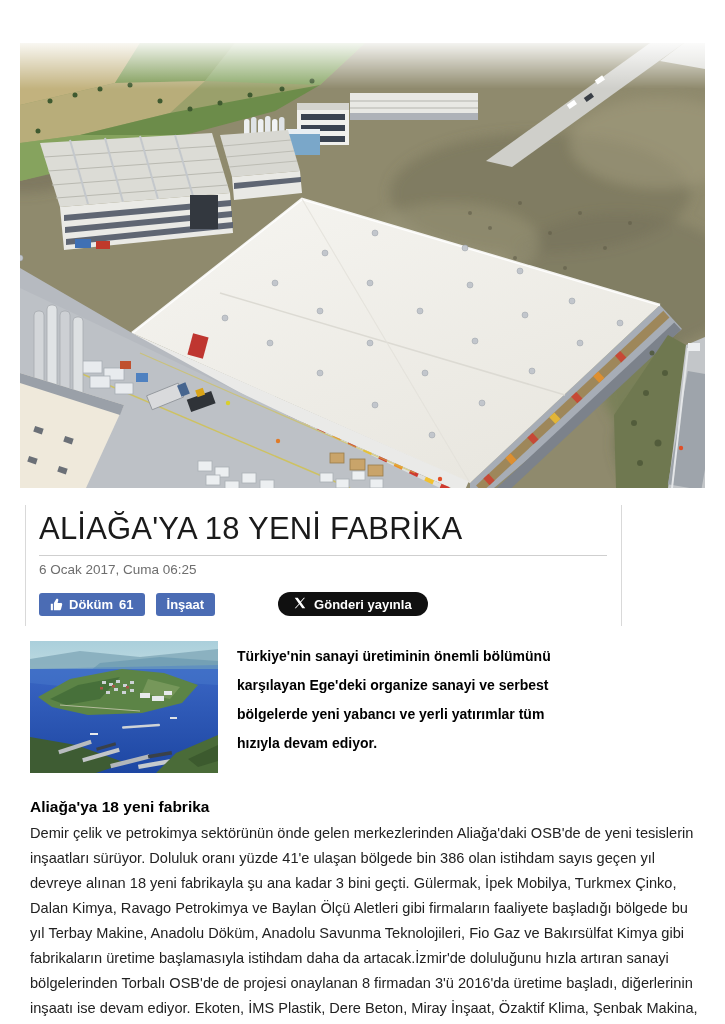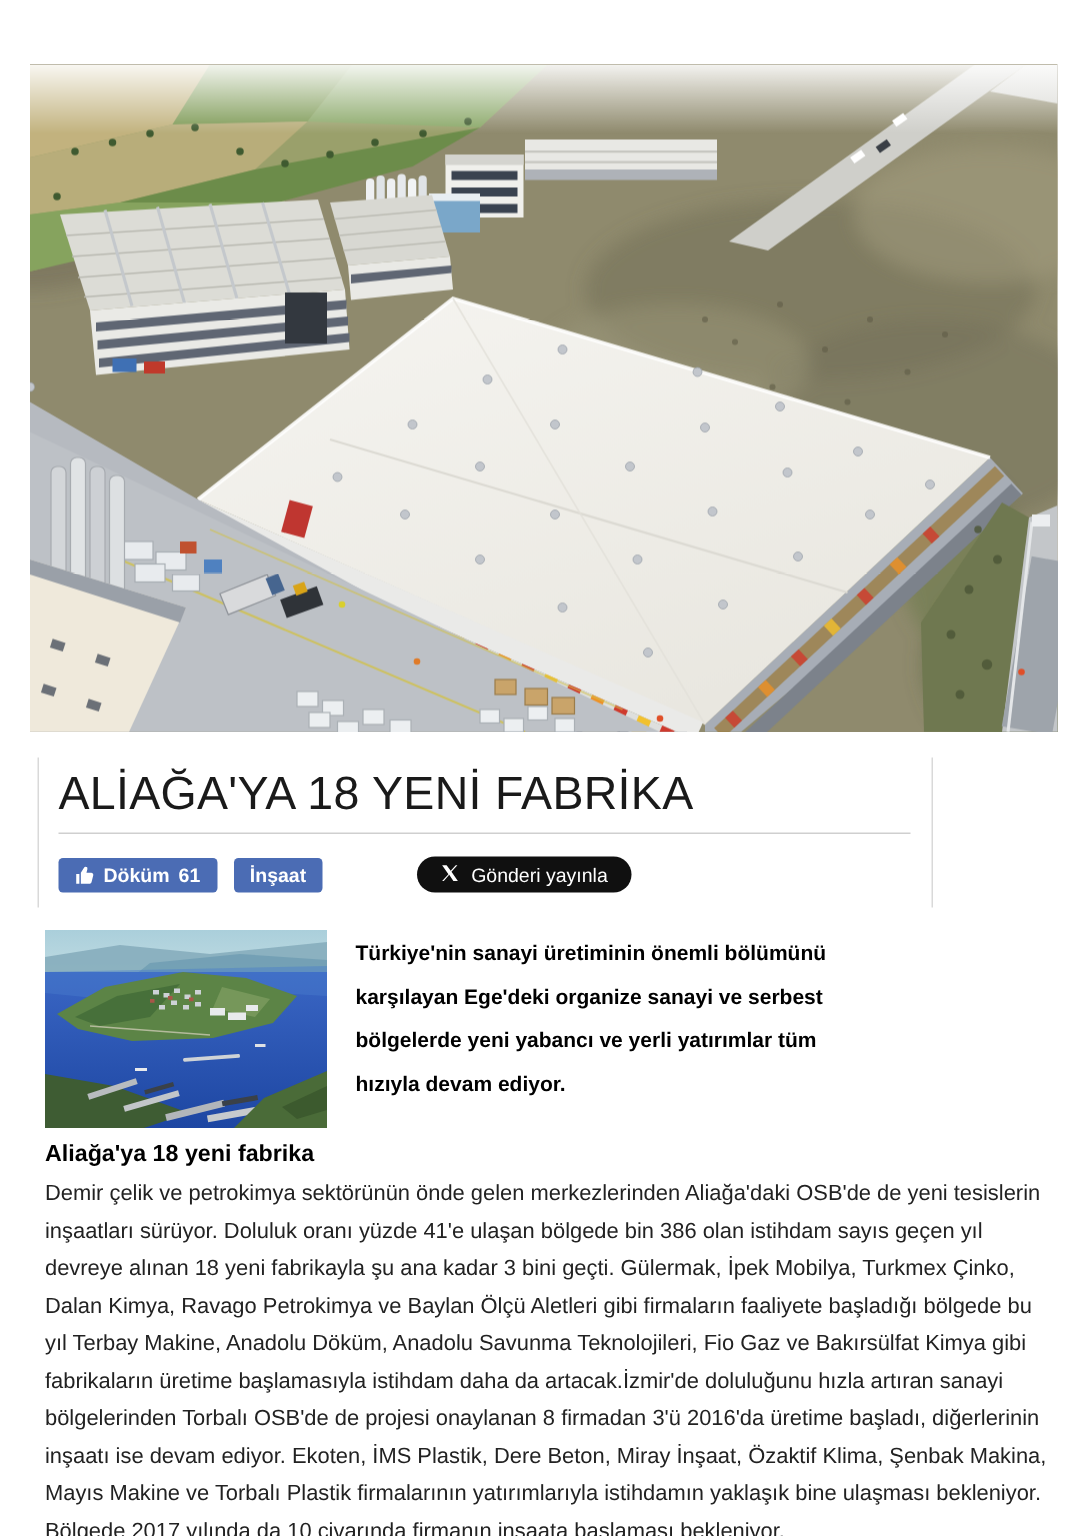--- a/index.html
+++ b/index.html
@@ -72,21 +72,21 @@
   .x-btn {
     display: inline-flex;
     align-items: center;
     gap: 8px;
     background: #101010;
     color: #ffffff;
     border: none;
     border-radius: 999px;
     font-family: "Liberation Sans", sans-serif;
     font-size: 13px;
-    font-weight: 400;
+    font-weight: 700;
     padding: 5px 16px;
     height: 24px;
     margin-left: 52px;
     cursor: pointer;
     justify-content: flex-end;
   }
 
   
   .content { margin: 15px 20px 0 30px; width: 675px; }
   .lede { display: flex; gap: 19px; }
@@ -98,21 +98,21 @@
   }
   p.intro {
     width: 342px;
     font-size: 14px;
     font-weight: 700;
     line-height: 29px;
     color: #000000;
     padding-top: 1px;
   }
   h2.subhead {
-    margin-top: 8px;
+    margin-top: 24px;
     font-size: 15.5px;
     font-weight: 700;
     color: #000000;
     line-height: 20px;
   }
   p.body-text {
     margin-top: 4px;
     font-size: 14.6px;
     line-height: 25px;
     color: #222222;
@@ -436,20 +436,21 @@
       <line x1="652" y1="445" x2="668" y2="305" stroke="#e4e6e8" stroke-width="2"></line>
       <rect x="668" y="300" width="12" height="8" fill="#eceef0"></rect>
       <circle cx="661" cy="405" r="2.2" fill="#e04f28"></circle>
     </g>
   </svg>
 </div>
 
 <div class="head-box">
   <h1 class="title">ALİAĞA'YA 18 YENİ FABRİKA</h1>
   <hr class="head-rule">
+  <div class="date">6 Ocak 2017, Cuma 06:25</div>
   <div class="btn-row">
     <button class="fb-btn">
       <span class="ico">
         <svg width="13" height="13" viewBox="0 0 16 16" fill="#ffffff" xmlns="http://www.w3.org/2000/svg">
           <path d="M1 7h2.6v8H1zM4.8 15h6.9c.9 0 1.7-.6 1.9-1.5l1.3-5A1.8 1.8 0 0 0 13.2 6H9.4l.8-3.2A1.5 1.5 0 0 0 8.7 1c-.5 0-.9.2-1.2.6L4.8 6z"></path>
         </svg>
       </span>
       <span>Döküm</span>
       <span>61</span>
     </button>

